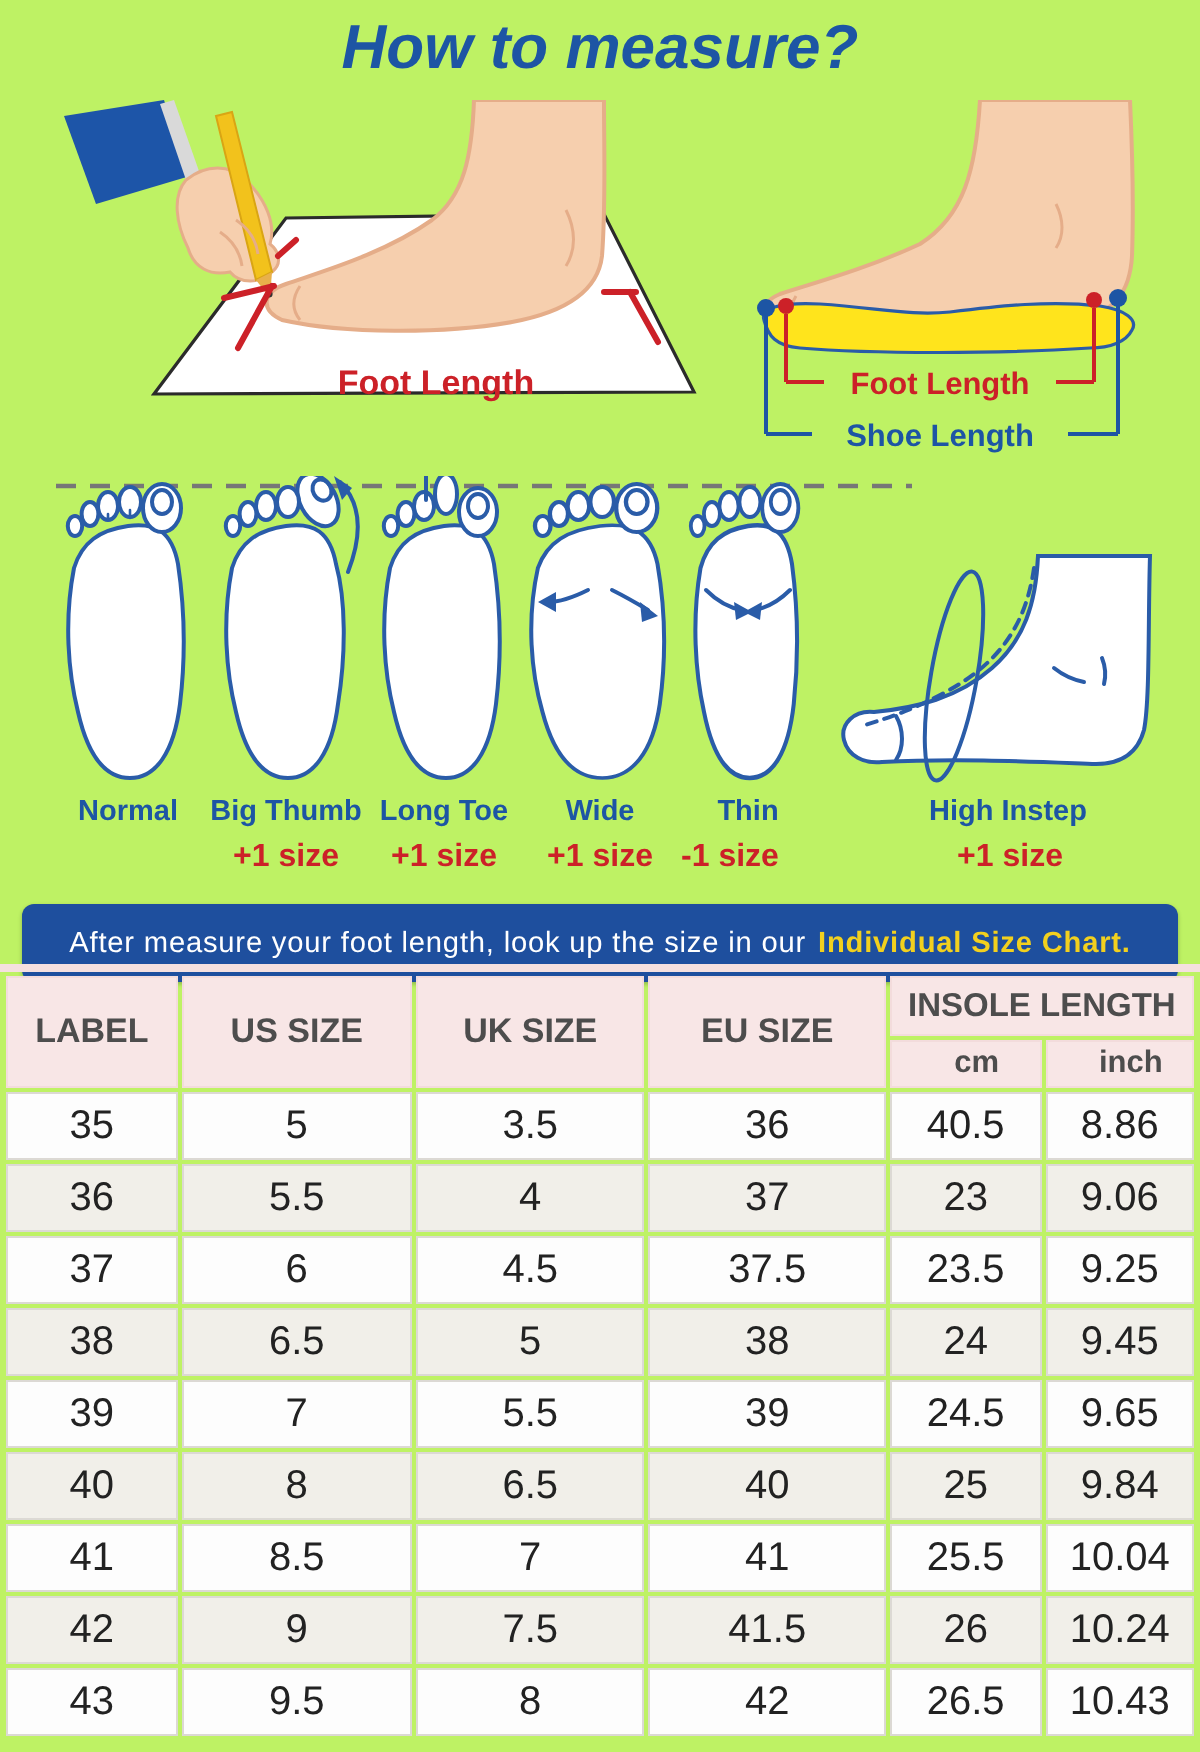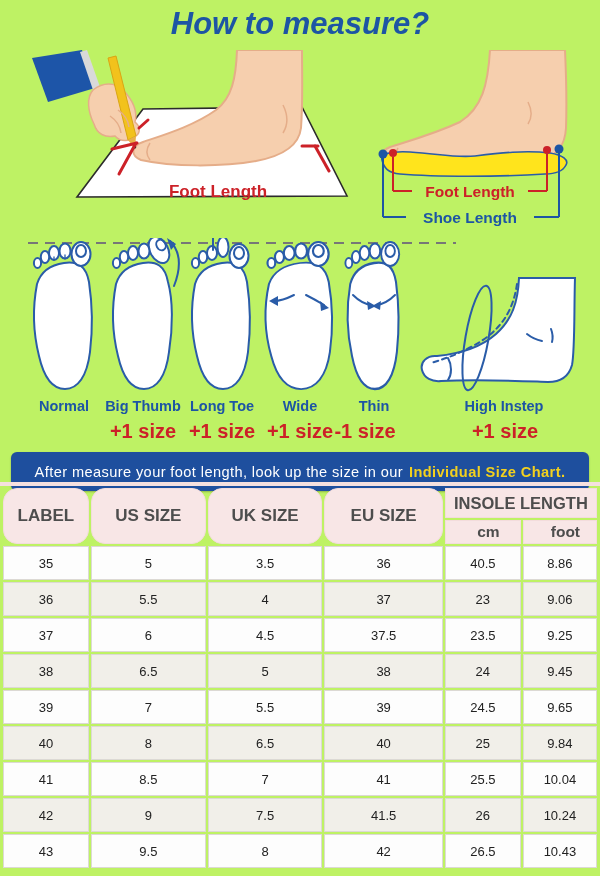--- a/index.html
+++ b/index.html
@@ -7,34 +7,34 @@
         font-family:"Liberation Sans",sans-serif;}
   .title{position:absolute;top:6px;left:0;width:100%;text-align:center;
          font-size:31px;font-weight:bold;font-style:italic;color:#1d55a4;}
   .illu{position:absolute;}
   .illu.trace{left:0;top:50px;}
   .illu.side{left:360px;top:50px;}
   .illu.feet{left:0;top:238px;}
   .foot-label{position:absolute;transform:translateX(-50%);white-space:nowrap;
               font-weight:bold;color:#1d55a4;font-size:14.5px;top:398px;}
   .foot-note{position:absolute;transform:translateX(-50%);white-space:nowrap;
-             font-weight:bold;color:#cc2128;font-size:20px;top:420px;}
+             font-weight:bold;color:#cc2128;font-size:16px;top:420px;}
   .banner{position:absolute;left:11px;right:11px;top:452px;height:39px;background:#1e4f9e;
           border-radius:6px;color:#ffffff;display:flex;align-items:center;justify-content:center;
           font-size:14.6px;letter-spacing:0.4px;box-shadow:0 1px 2px rgba(0,0,0,.25);}
   .banner .hl{color:#f2d01e;font-weight:bold;margin-left:6px;}
   .pink-strip{position:absolute;top:482px;left:0;right:0;height:4px;background:#f5e0df;}
   table.size-chart{position:absolute;top:486px;left:1px;width:598px;table-layout:fixed;
           border-collapse:separate;border-spacing:2px;}
   table.size-chart th{background:#f8e6e6;color:#4d4d4d;font-weight:bold;border:1px solid #f3dcdc;}
-  table.size-chart th.main{font-size:17px;height:50px;border-radius:14px;}
+  table.size-chart th.main{font-size:17px;height:50px;}
   table.size-chart th.insole{font-size:16.5px;height:26px;}
   table.size-chart th.sub{font-size:15.5px;height:20px;padding-left:12px;}
   table.size-chart td{background:#fdfdfd;border:1px solid #dcd9d4;text-align:center;
-          font-size:13px;color:#222222;height:32px;padding:0;}
+          font-size:20px;color:#222222;height:32px;padding:0;}
   table.size-chart tbody tr:nth-child(even) td{background:#f1efe9;}
   svg text{font-family:"Liberation Sans",sans-serif;font-weight:bold;}
 </style>
 </head>
 <body>
 
 <div class="page">
 
   <div class="title">How to measure?</div>
 
@@ -206,21 +206,21 @@
     <thead>
       <tr>
         <th class="main" rowspan="2">LABEL</th>
         <th class="main" rowspan="2">US SIZE</th>
         <th class="main" rowspan="2">UK SIZE</th>
         <th class="main" rowspan="2">EU SIZE</th>
         <th class="insole" colspan="2">INSOLE LENGTH</th>
       </tr>
       <tr>
         <th class="sub">cm</th>
-        <th class="sub">foot</th>
+        <th class="sub">inch</th>
       </tr>
     </thead>
     <tbody>
         <tr>
           <td>35</td>
           <td>5</td>
           <td>3.5</td>
           <td>36</td>
           <td>40.5</td>
           <td>8.86</td>

